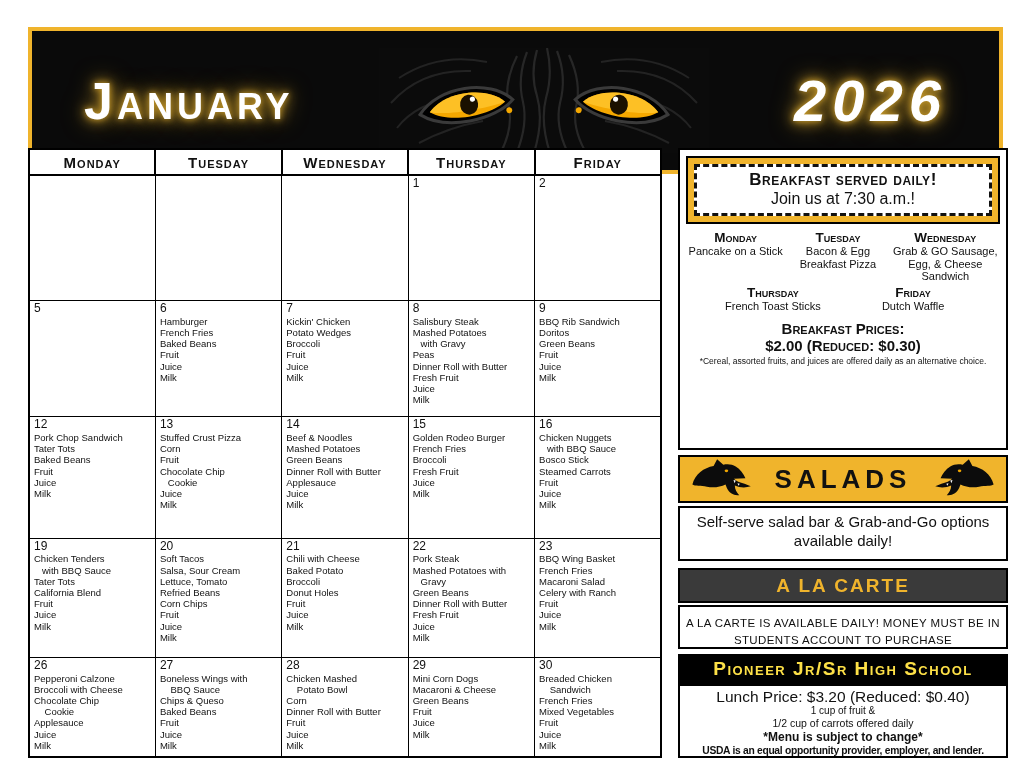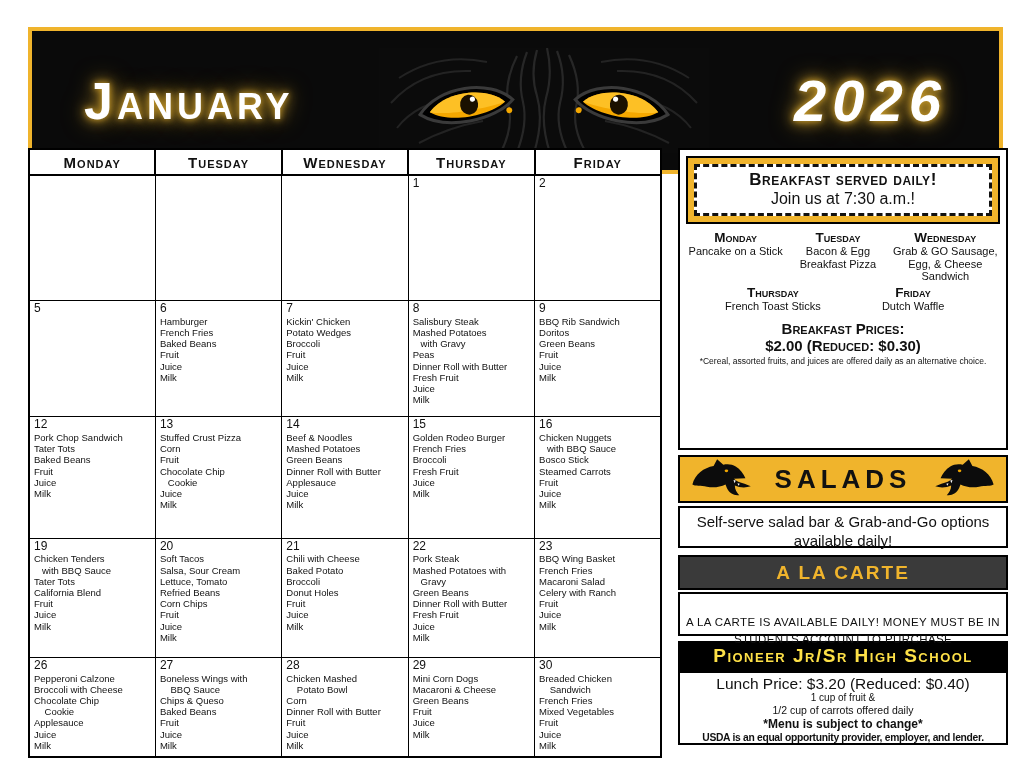--- a/index.html
+++ b/index.html
@@ -64,28 +64,28 @@
   .bf-price { font-variant:small-caps; font-weight:bold; font-size:15px; }
   .bf-note { font-size:8.5px; width:94%; margin:3px auto 0 auto; line-height:1.15; }
 
   .salads-banner {
     margin-top:5px; height:48px; background:#F0B42C; border:2.5px solid #000;
     display:flex; align-items:center; justify-content:space-between; padding:8px 6px;
   }
   .salads-title { font-weight:bold; font-size:26px; letter-spacing:5px; }
   .panther { width:72px; height:42px; }
   .panther.flip { transform:scaleX(-1); }
-  .salads-text { margin-top:3px; height:42px; text-align:center; font-size:15px; line-height:1.25; padding-top:5px; }
+  .salads-text { margin-top:3px; height:55px; text-align:center; font-size:15px; line-height:1.25; padding-top:5px; }
 
   .alacarte-banner {
     margin-top:7px; height:35px; background:#3a3a3a; border:2.5px solid #000;
     color:#F0B42C; font-weight:bold; font-size:19px; letter-spacing:2px;
     display:flex; align-items:center; justify-content:center;
   }
-  .alacarte-text { margin-top:2px; height:44px; text-align:center; font-size:11.5px; letter-spacing:.4px; line-height:1.5; padding-top:20px; }
+  .alacarte-text { margin-top:2px; height:44px; text-align:center; font-size:11.5px; letter-spacing:.4px; line-height:1.5; padding-top:8px; }
 
   .school-banner {
     margin-top:5px; height:30px; background:#000; color:#fde047;
     font-variant:small-caps; font-weight:bold; font-size:19px; letter-spacing:1.5px;
     display:flex; align-items:center; justify-content:center;
     border:2.5px solid #000;
   }
   .school-box { height:74px; text-align:center; padding-top:2px; }
   .school-price { font-size:15.5px; }
   .school-fruit { font-size:10px; margin-top:-1px; }

